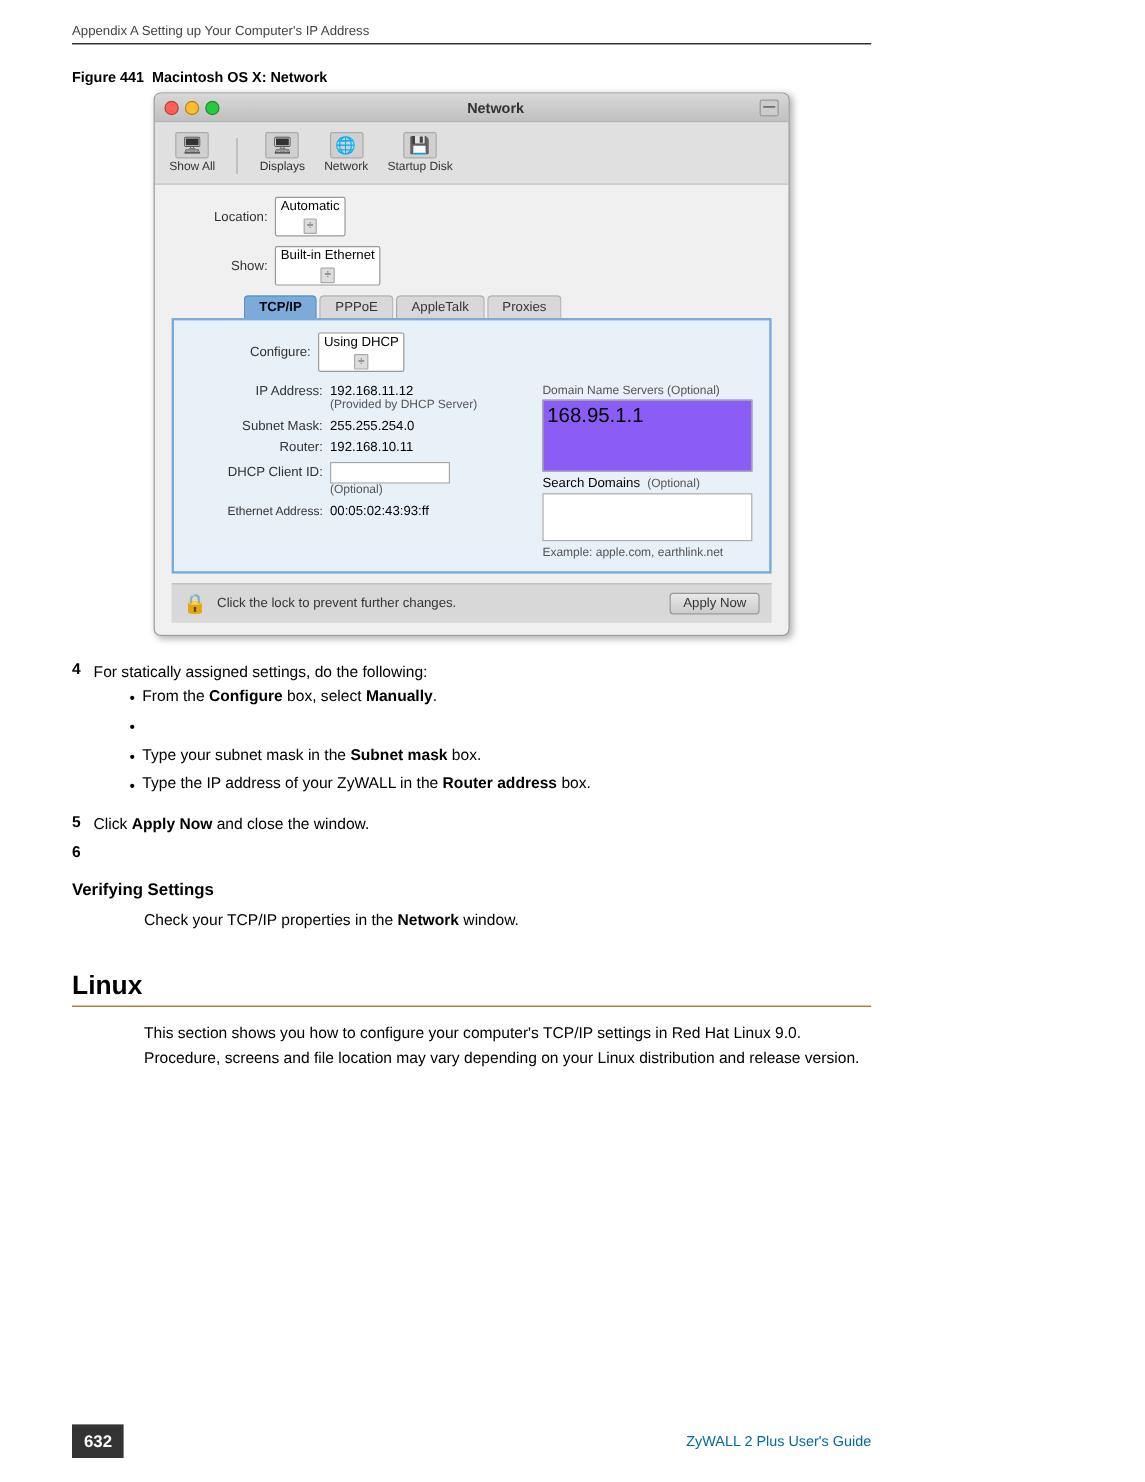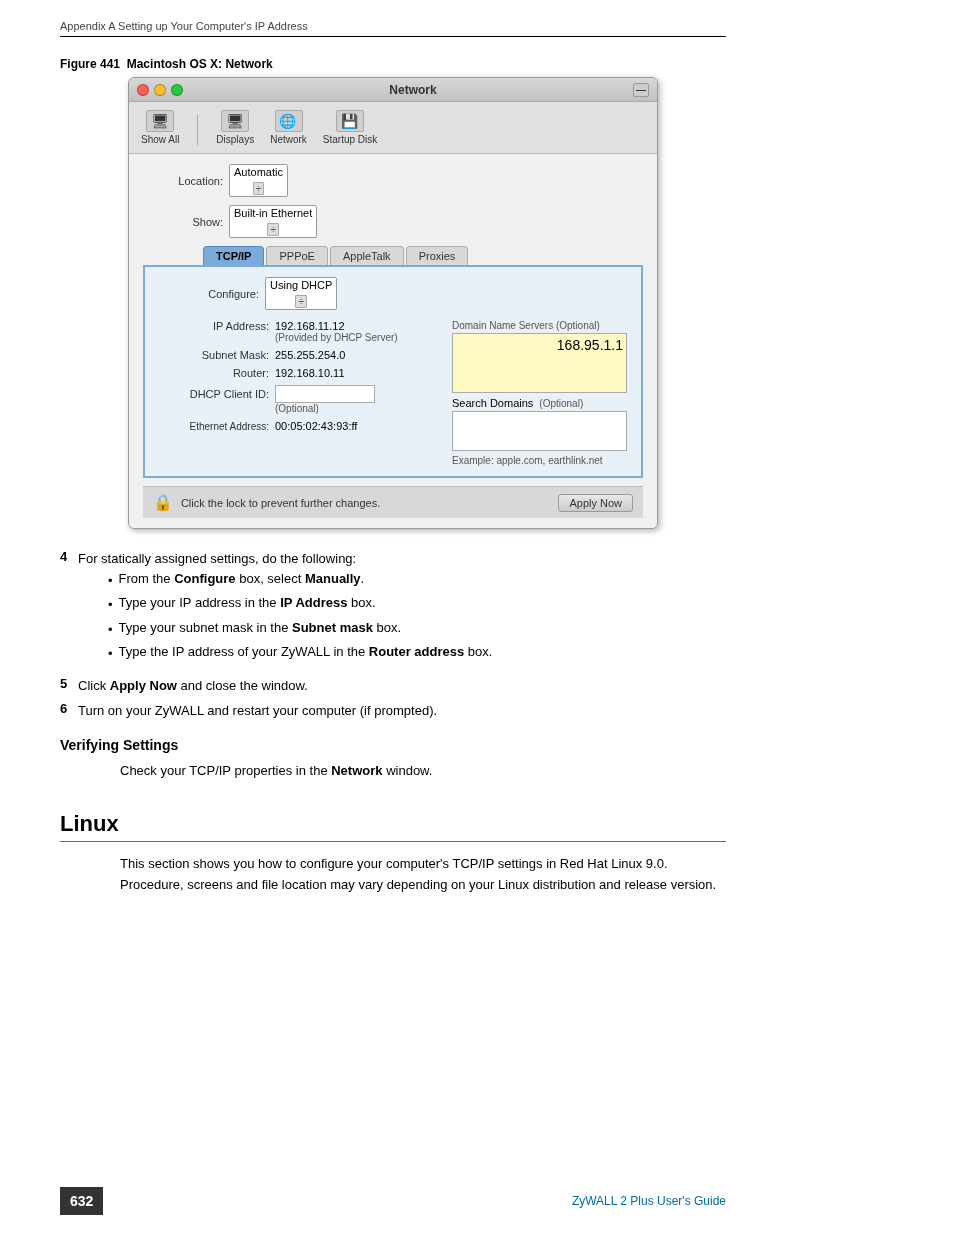--- a/index.html
+++ b/index.html
@@ -255,26 +255,25 @@
     .field-input {
       background: #fff;
       border: 1px solid #aaa;
       height: 18px;
       width: 100px;
       font-size: 11px;
     }
 
     .dns-box {
       border: 1px solid #aaa;
-      background: #fef9c3;
+      background: #8b5cf6;
       min-height: 60px;
       padding: 3px;
-      font-size: 14px;
+      font-size: 17px;
       margin-bottom: 4px;
-      text-align: right;
     }
 
     .dns-label {
       font-size: 10px;
       color: #555;
       margin-bottom: 2px;
     }
 
     .search-box {
       border: 1px solid #aaa;
@@ -553,42 +552,40 @@
       <span class="step-num">4</span>
       <div>
         <span class="step-text">For statically assigned settings, do the following:</span>
         <div class="bullet-list">
           <div class="bullet-item">
             <span class="bullet-dot">•</span>
             <span>From the <b>Configure</b> box, select <b>Manually</b>.</span>
           </div>
           <div class="bullet-item">
             <span class="bullet-dot">•</span>
-            <span>Type your IP address in the <b>IP Address</b> box.</span>
           </div>
           <div class="bullet-item">
             <span class="bullet-dot">•</span>
             <span>Type your subnet mask in the <b>Subnet mask</b> box.</span>
           </div>
           <div class="bullet-item">
             <span class="bullet-dot">•</span>
             <span>Type the IP address of your ZyWALL in the <b>Router address</b> box.</span>
           </div>
         </div>
       </div>
     </div>
 
     <div class="step-item">
       <span class="step-num">5</span>
       <span class="step-text">Click <b>Apply Now</b> and close the window.</span>
     </div>
 
     <div class="step-item">
       <span class="step-num">6</span>
-      <span class="step-text">Turn on your ZyWALL and restart your computer (if prompted).</span>
     </div>
 
   </div>
 
   <div class="content-section">
     <div class="section-heading">Verifying Settings</div>
     <div class="section-text">
       Check your TCP/IP properties in the <b>Network</b> window.
     </div>
   </div>

